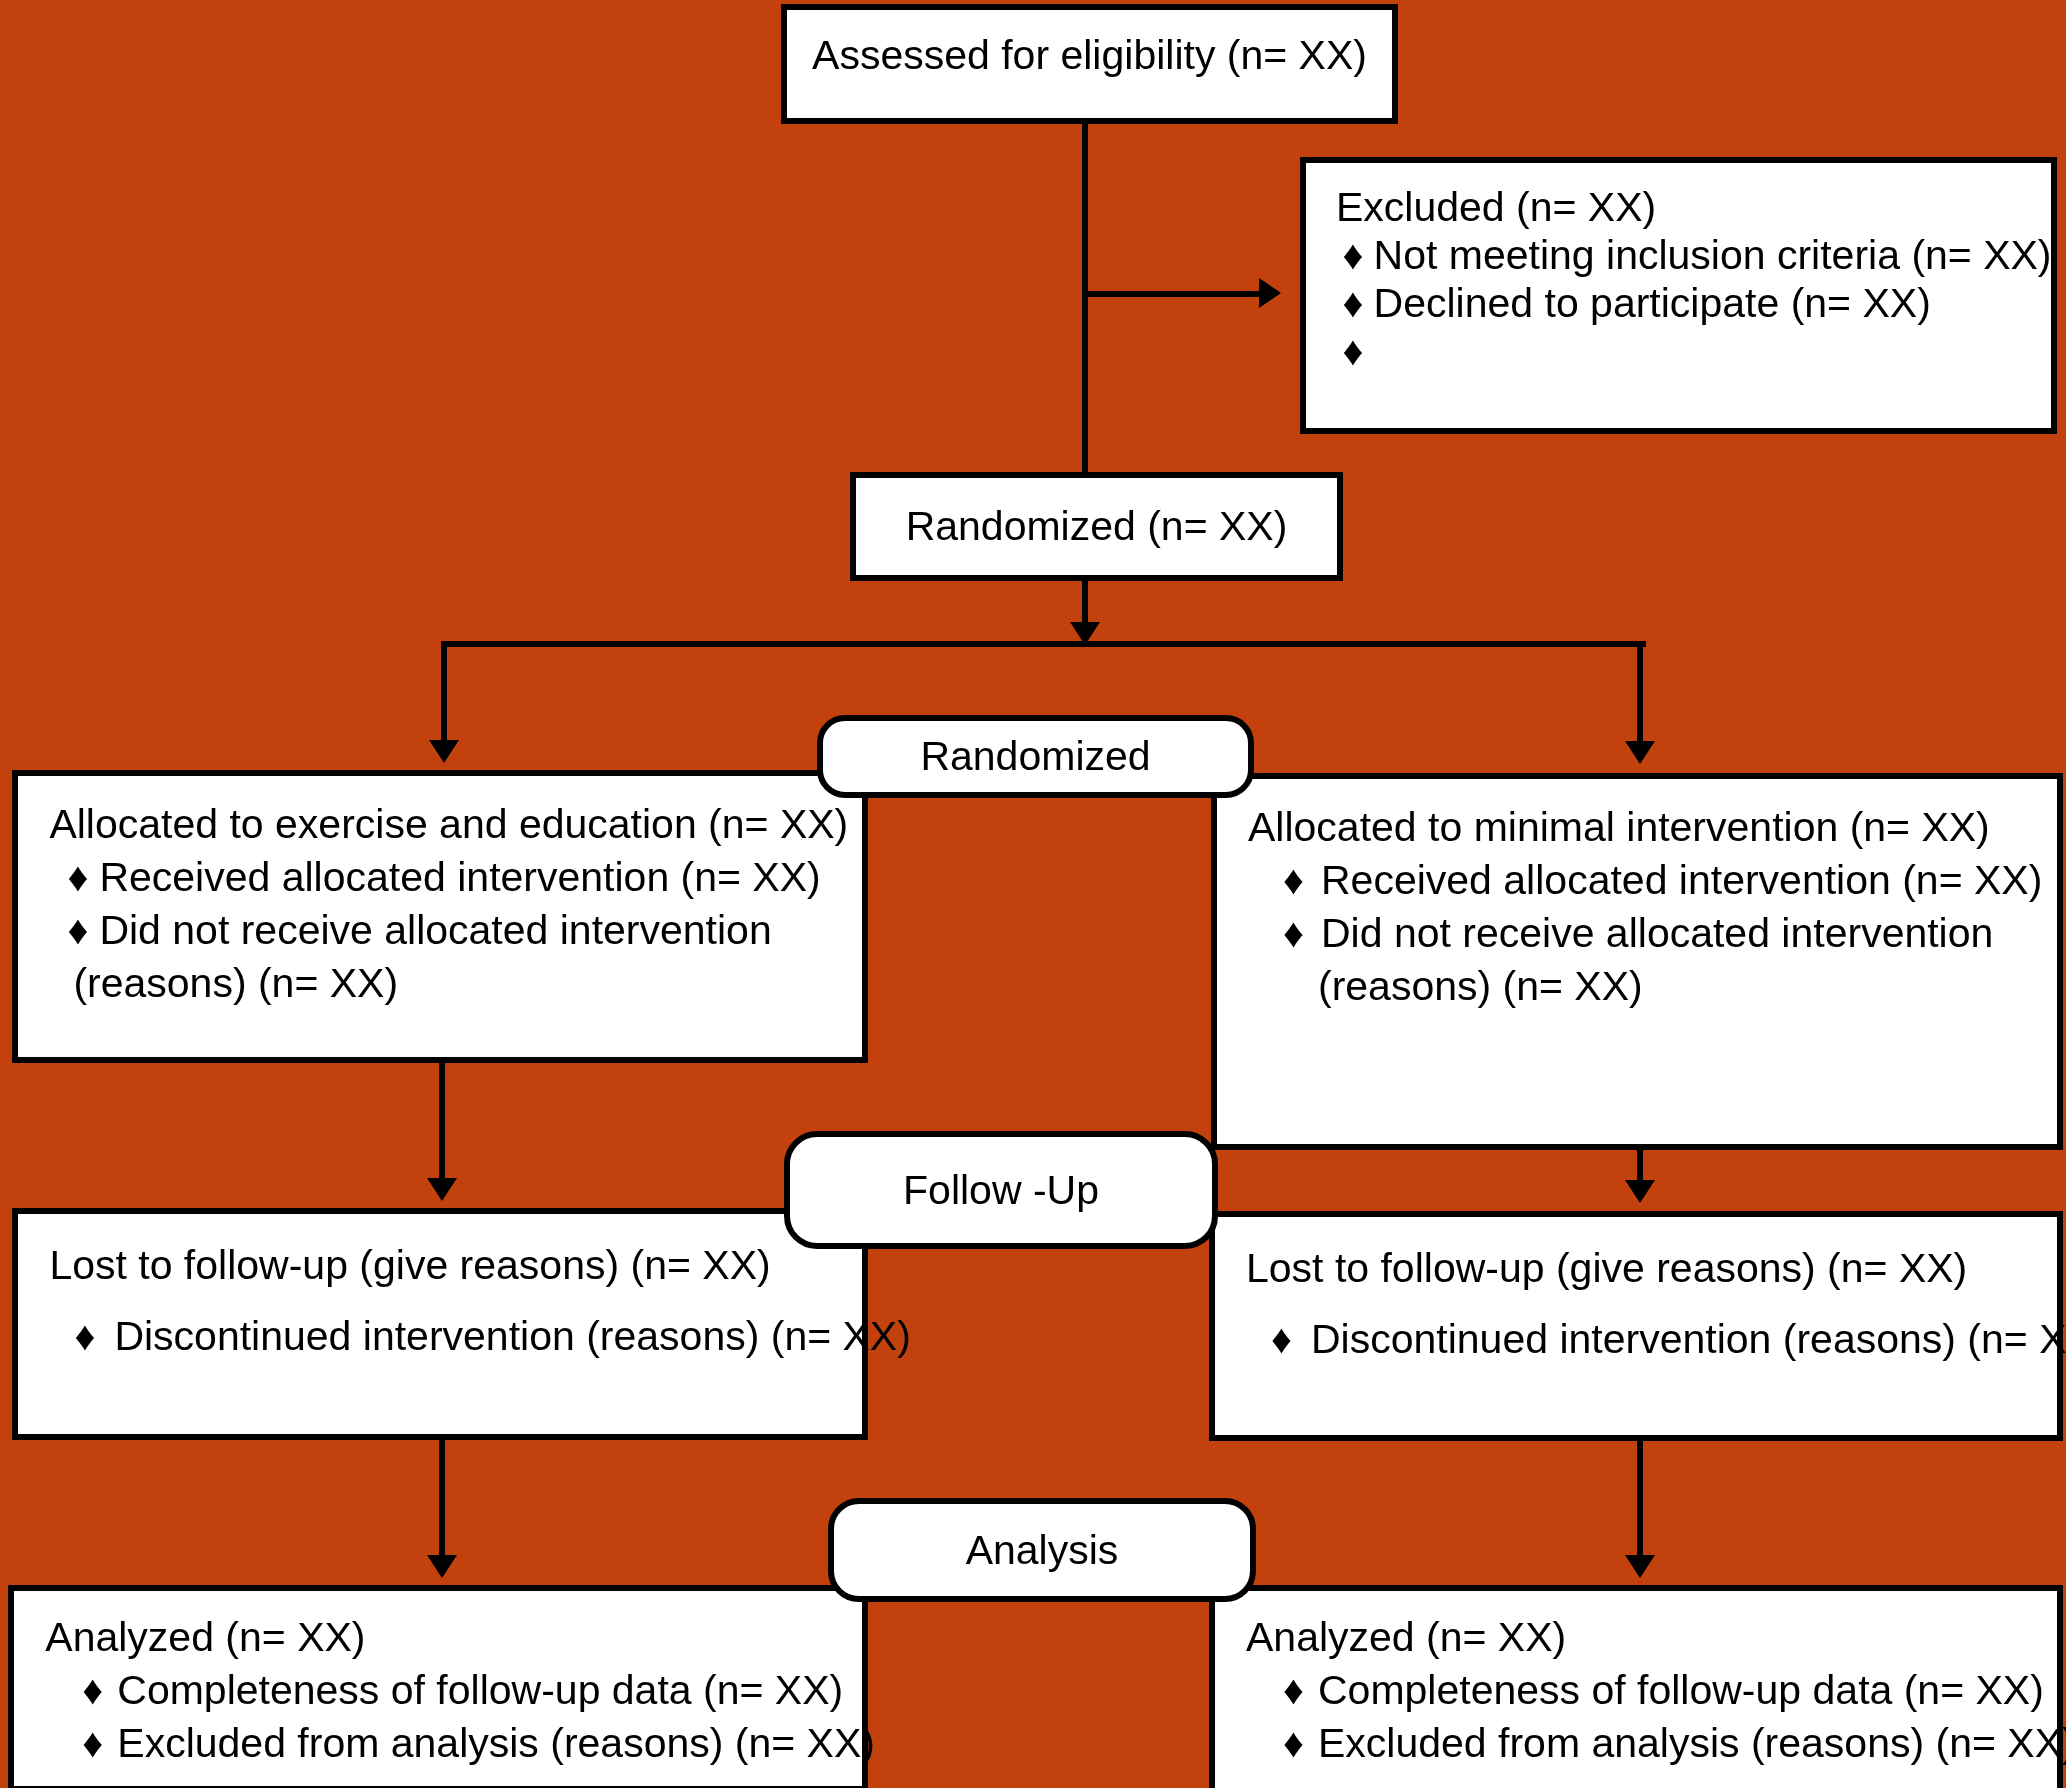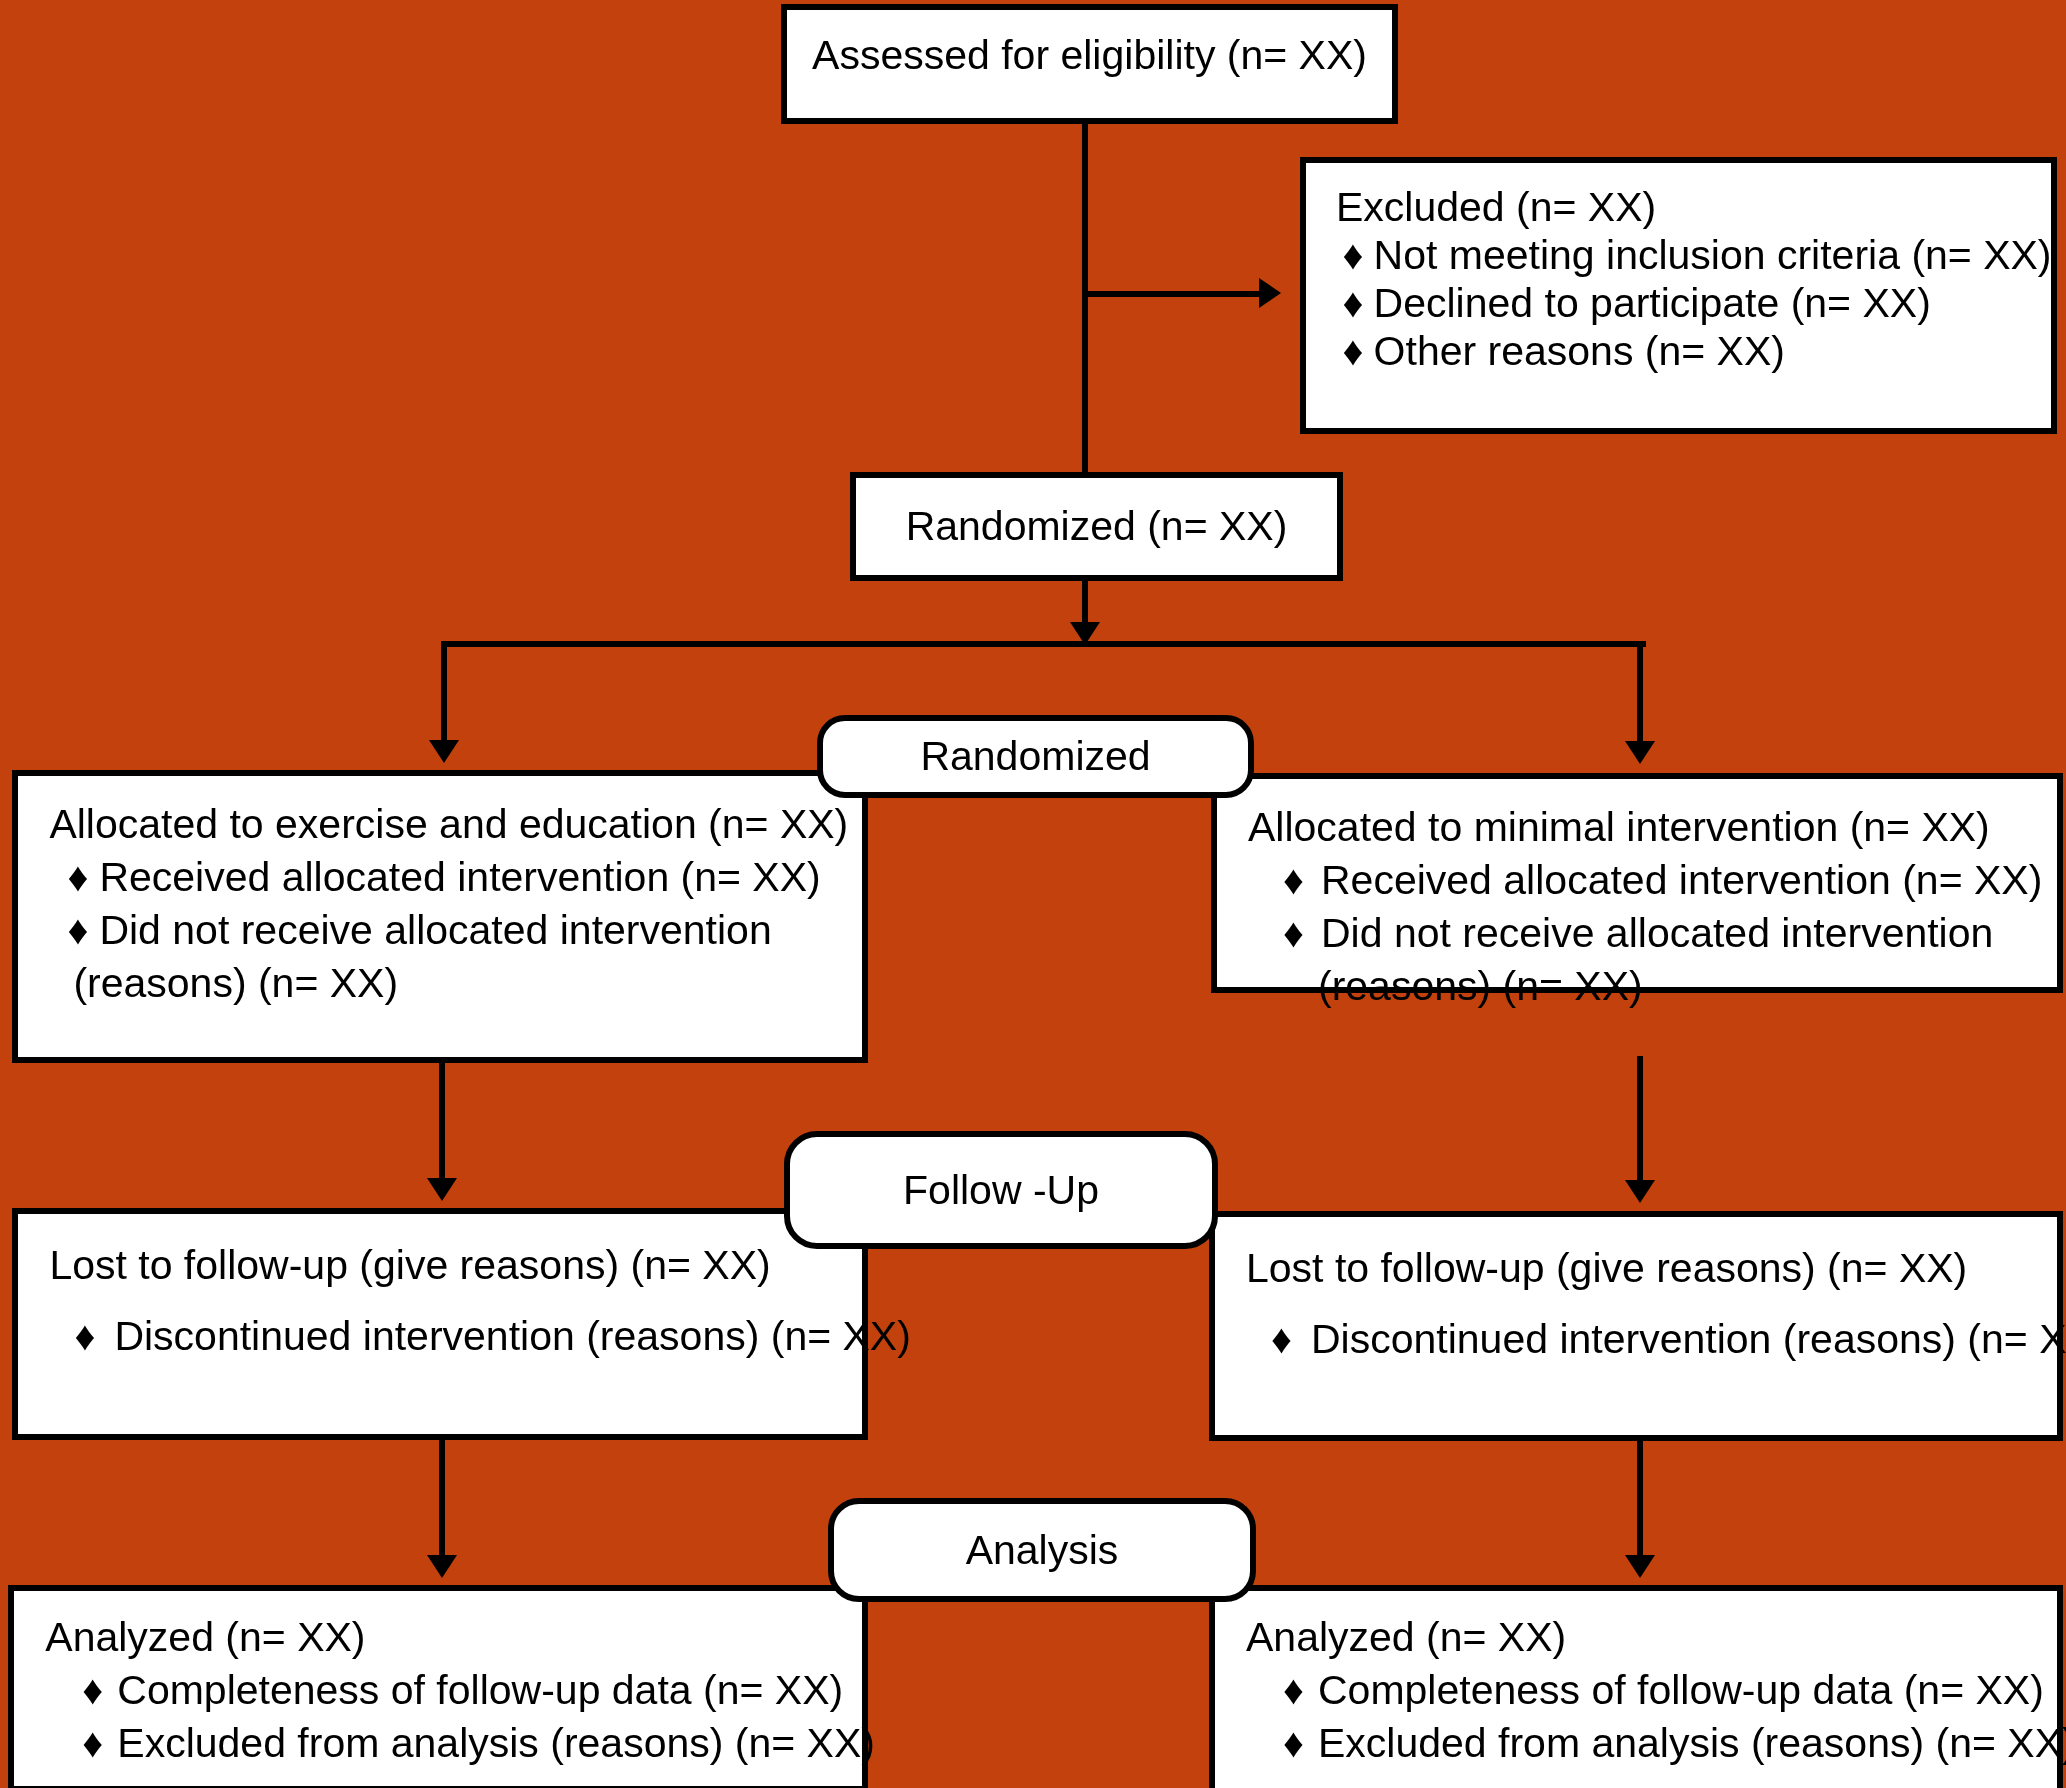--- a/index.html
+++ b/index.html
@@ -40,21 +40,21 @@
   .b-excluded .bullet-line{padding-left:6.6px;}
   .b-excluded .diamond{width:31px;}
   .b-randomized{left:850px;top:472px;width:493px;height:109px;}
   .b-stage-allocation{left:817px;top:715px;width:437px;height:83px;border-radius:28px;}
   .b-stage-followup{left:784px;top:1131px;width:434px;height:118px;border-radius:33px;}
   .b-stage-analysis{left:828px;top:1498px;width:428px;height:104px;border-radius:31px;}
   .b-alloc-left{left:12.4px;top:762px;width:856px;height:293px;padding:21.5px 149px 0 31px;}
   .b-alloc-left .bullet-line{padding-left:18px;}
   .b-alloc-left .diamond{width:32px;}
   .b-alloc-left .cont{padding-left:24px;}
-  .b-alloc-right{left:1211px;top:765px;width:852px;height:220px;padding:21.5px 16.5px 0 31px;}
+  .b-alloc-right{left:1211px;top:765px;width:852px;height:377px;padding:21.5px 16.5px 0 31px;}
   .b-alloc-right .bullet-line{padding-left:35px;}
   .b-alloc-right .diamond{width:38px;}
   .b-alloc-right .cont{padding-left:70px;}
   .b-fu-left{left:12.4px;top:1200px;width:856px;height:232px;padding:25px 16.5px 0 31px;}
   .b-fu-right{left:1209px;top:1203px;width:854px;height:230px;padding:25px 16.5px 0 31px;}
   .b-fu-left .bullet-line,.b-fu-right .bullet-line{margin-top:18px;padding-left:25px;}
   .b-fu-left .diamond,.b-fu-right .diamond{width:40px;}
   .b-an-left{left:8.3px;top:1577px;width:860px;height:207px;padding:20px 16.5px 0 31px;}
   .b-an-right{left:1209px;top:1577px;width:854px;height:212px;padding:20px 16.5px 0 31px;}
   .b-an-left .bullet-line,.b-an-right .bullet-line{padding-left:37px;}
@@ -93,21 +93,20 @@
     <div class="bullet-line">
       <span class="diamond">♦</span>
       <span class="line">Not meeting inclusion criteria (n= XX)</span>
     </div>
     <div class="bullet-line">
       <span class="diamond">♦</span>
       <span class="line">Declined to participate (n= XX)</span>
     </div>
     <div class="bullet-line">
       <span class="diamond">♦</span>
-      <span class="line">Other reasons (n= XX)</span>
     </div>
   </div>
 
   <div class="box center b-randomized">
     <div class="line">Randomized (n= XX)</div>
   </div>
 
   <div class="box side b-alloc-left">
     <div class="line">Allocated to exercise and education (n= XX)</div>
     <div class="bullet-line">

